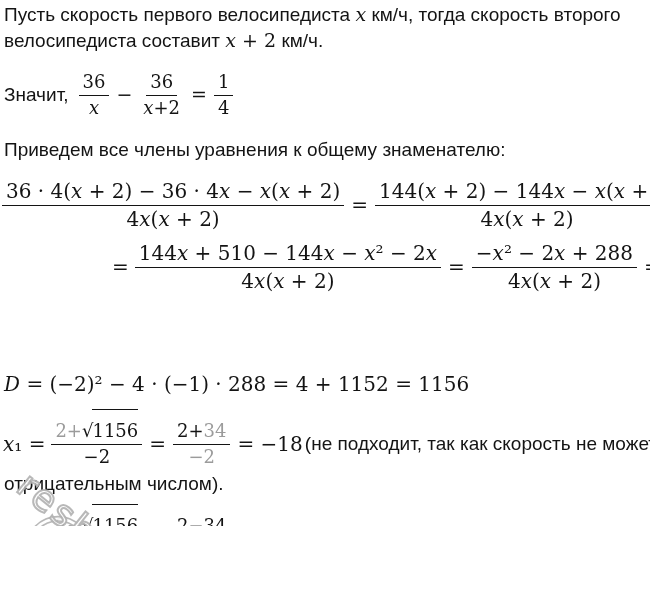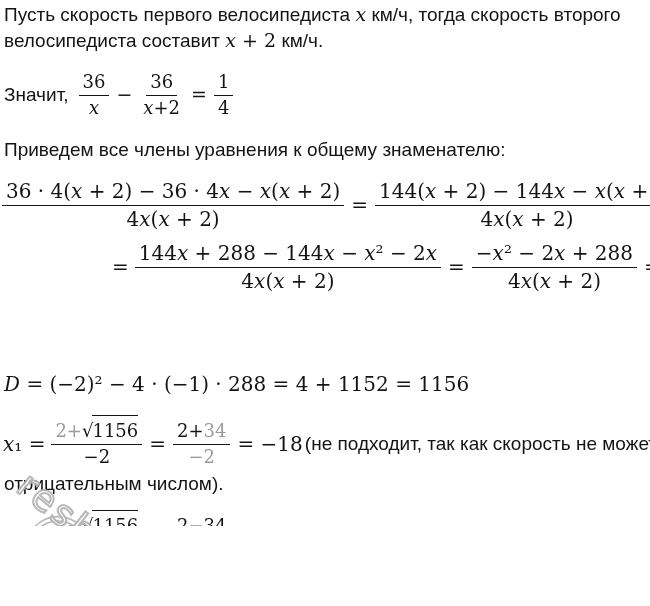--- a/index.html
+++ b/index.html
@@ -22,21 +22,21 @@
   .mg{color:#9b9b9b;}
   .op{margin:0 7px;}
   .frac{
     display:inline-flex;flex-direction:column;align-items:center;
     text-align:center;vertical-align:middle;line-height:1.15;
   }
   .frac .num{border-bottom:1.5px solid #141414;padding:0 4px 2px;}
   .frac .den{padding:2px 4px 0;}
   .sm{font-size:18px;}
   .sqrt-wrap{white-space:nowrap;}
-  .rad{border-top:1.4px solid currentColor;margin-left:-1px;padding-top:4px;}
+  .rad{border-top:1.4px solid currentColor;margin-left:-1px;padding-top:10px;}
   .lead{margin-right:6px;}
   .tail{margin-left:7px;}
   .note{margin-left:2px;}
   
   .wm{position:absolute;z-index:6;color:#ffffff;
       -webkit-text-stroke:2px #b3b3b3;opacity:0.92;line-height:1;
       font-family:"DejaVu Sans",sans-serif;}
   .wm-copy{left:14px;top:506px;font-size:88px;-webkit-text-stroke:1.6px #b3b3b3;}
   .wm-text{left:34px;top:466px;font-size:37px;letter-spacing:3px;
            transform:rotate(39deg);transform-origin:0 0;}
@@ -77,21 +77,21 @@
     <span class="op">=</span>
     <span class="frac">
       <span class="num"><span>144(</span><span class="mi">x</span><span> + 2) − 144</span><span class="mi">x</span><span> − </span><span class="mi">x</span><span>(</span><span class="mi">x</span><span> + 2)</span></span>
       <span class="den"><span>4</span><span class="mi">x</span><span>(</span><span class="mi">x</span><span> + 2)</span></span>
     </span>
   </div>
 
   <div class="row vrow eqsize math" style="top:242px;left:112px">
     <span class="lead">=</span>
     <span class="frac">
-      <span class="num"><span>144</span><span class="mi">x</span><span> + 288 − 144</span><span class="mi">x</span><span> − </span><span class="mi">x</span><span>² − 2</span><span class="mi">x</span></span>
+      <span class="num"><span>144</span><span class="mi">x</span><span> + 510 − 144</span><span class="mi">x</span><span> − </span><span class="mi">x</span><span>² − 2</span><span class="mi">x</span></span>
       <span class="den"><span>4</span><span class="mi">x</span><span>(</span><span class="mi">x</span><span> + 2)</span></span>
     </span>
     <span class="op">=</span>
     <span class="frac">
       <span class="num"><span>−</span><span class="mi">x</span><span>² − 2</span><span class="mi">x</span><span> + 288</span></span>
       <span class="den"><span>4</span><span class="mi">x</span><span>(</span><span class="mi">x</span><span> + 2)</span></span>
     </span>
     <span class="tail">= 0</span>
   </div>
 

